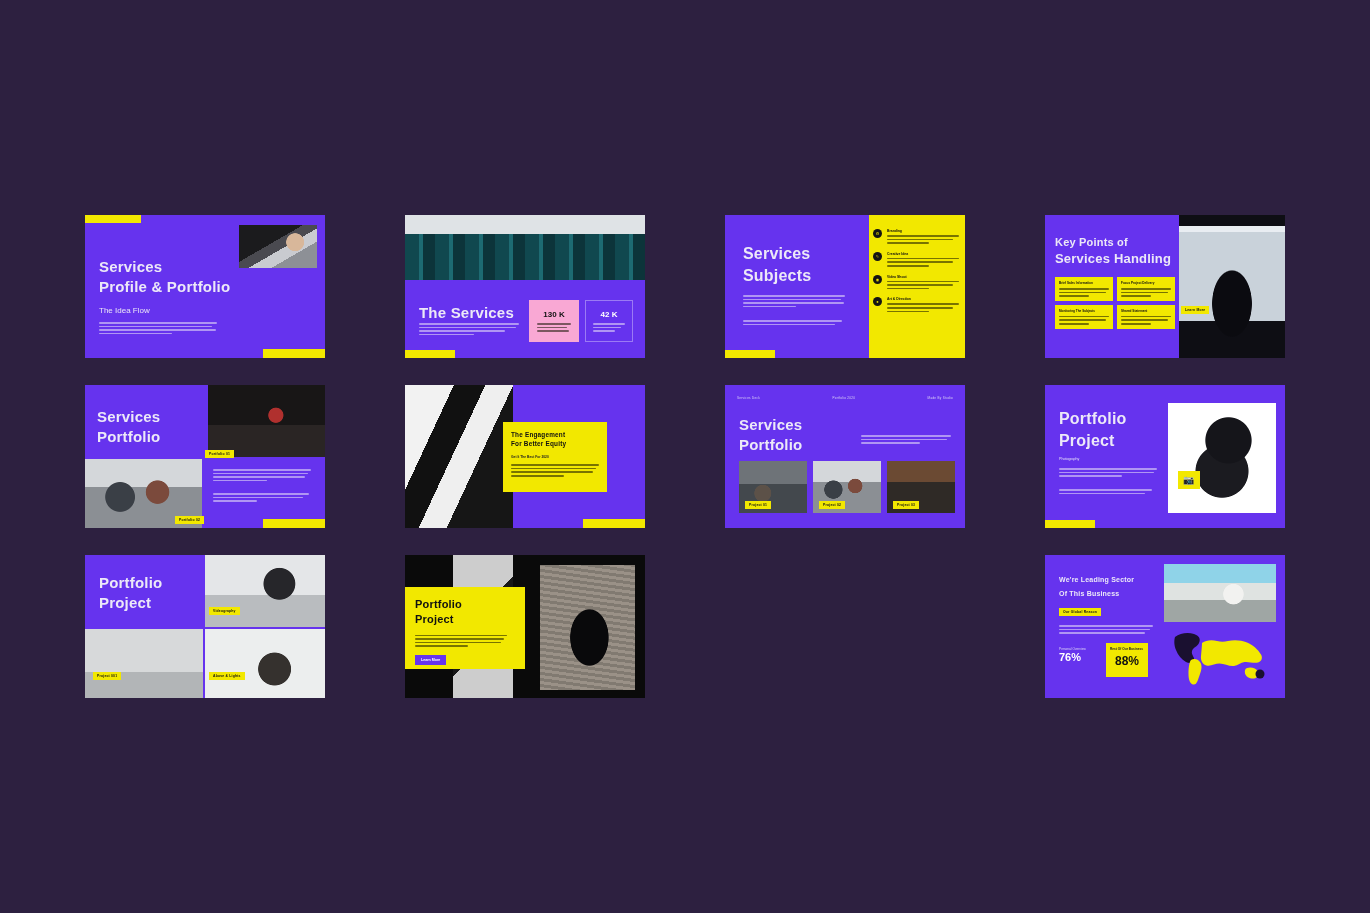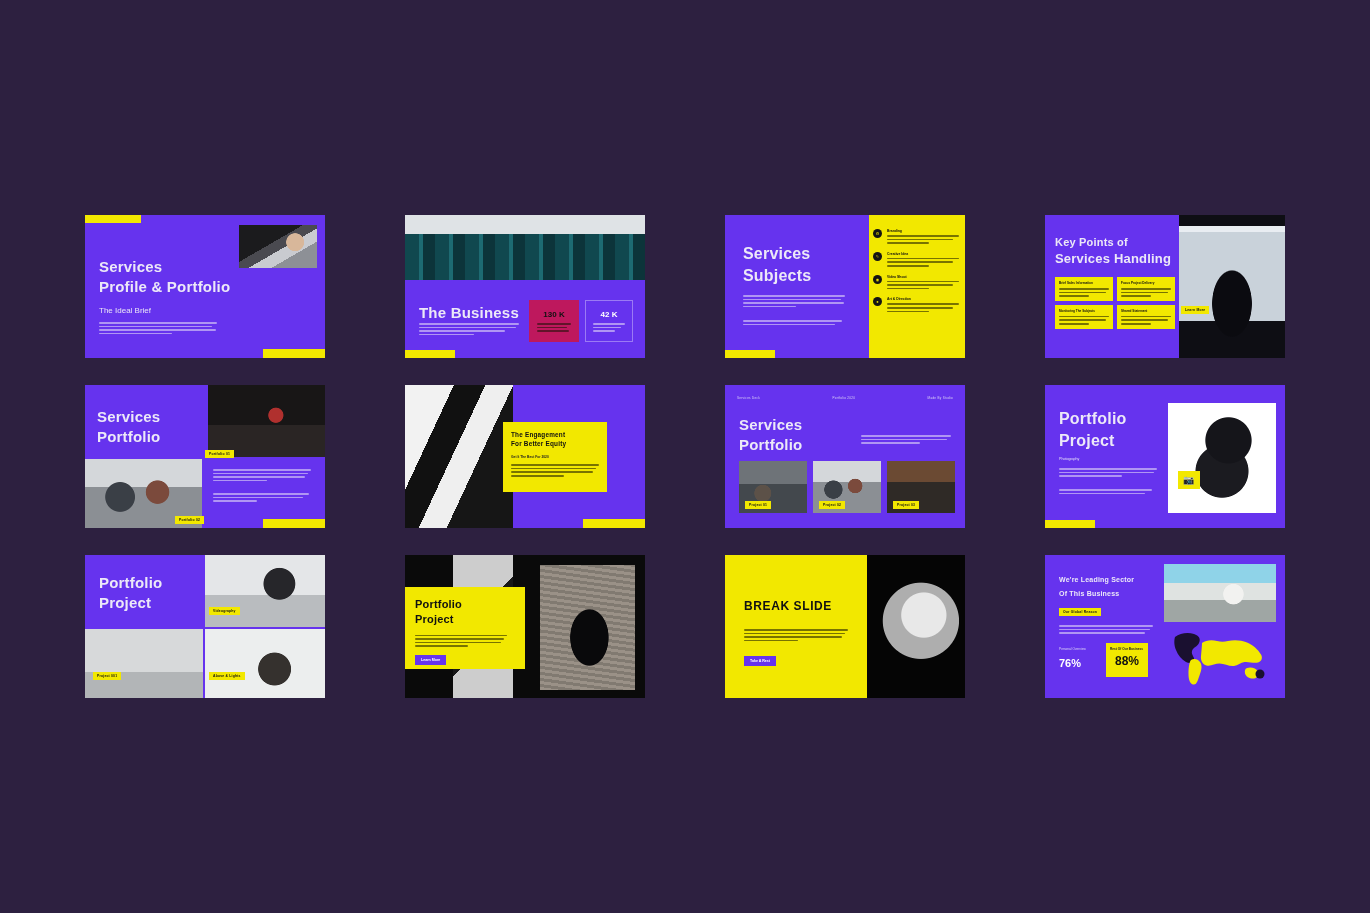--- a/index.html
+++ b/index.html
@@ -156,41 +156,41 @@
 <div class="board">
 
   <div class="slide c1 r1 purple">
     <div class="tl-yellow"></div>
     <div class="photo ph-camera" style="right:8px;top:10px;width:78px;height:43px;"></div>
     <div style="position:absolute;left:14px;top:42px;">
       <div class="h1">Services</div>
       <div class="h1">Profile &amp; Portfolio</div>
     </div>
     <div style="position:absolute;left:14px;top:91px;">
-      <div class="h2">The Ideal Brief</div>
+      <div class="h2">The Idea Flow</div>
       <div class="plines" style="width:118px;margin-top:7px;">
         <i style="width:100%"></i>
           <i style="width:96%"></i>
           <i style="width:99%"></i>
           <i style="width:62%"></i>
       </div>
     </div>
     <div class="br-yellow"></div>
   </div>
 
   <div class="slide c2 r1 purple">
     <div class="photo ph-building" style="left:0;top:0;width:240px;height:65px;"></div>
-    <div class="h1" style="position:absolute;left:14px;top:88px;">The Business</div>
+    <div class="h1" style="position:absolute;left:14px;top:88px;">The Services</div>
     <div class="plines" style="position:absolute;left:14px;top:108px;width:100px;">
       <i style="width:100%"></i>
         <i style="width:97%"></i>
         <i style="width:86%"></i>
         <i style="width:55%"></i>
     </div>
-    <div style="position:absolute;left:124px;top:85px;width:50px;height:42px;background:#be185d;display:flex;flex-direction:column;align-items:center;justify-content:center;">
+    <div style="position:absolute;left:124px;top:85px;width:50px;height:42px;background:#f9a8d4;display:flex;flex-direction:column;align-items:center;justify-content:center;">
       <div style="font-size:8px;font-weight:700;color:#111;">130 K</div>
       <div class="plines dark" style="width:34px;margin-top:4px;">
         <i style="width:100%"></i>
           <i style="width:88%"></i>
           <i style="width:94%"></i>
       </div>
     </div>
     <div style="position:absolute;left:180px;top:85px;width:48px;height:42px;border:1px solid rgba(255,255,255,.35);display:flex;flex-direction:column;align-items:center;justify-content:center;">
       <div style="font-size:8px;font-weight:700;color:#fff;">42 K</div>
       <div class="plines" style="width:32px;margin-top:4px;">
@@ -438,48 +438,36 @@
       <div class="plines dark" style="margin-top:8px;width:92px;">
         <i style="width:100%"></i>
           <i style="width:97%"></i>
           <i style="width:93%"></i>
           <i style="width:58%"></i>
       </div>
       <div class="btn-purple" style="margin-top:7px;">Learn More</div>
     </div>
   </div>
 
-  <div class="slide c3 r3 black-bg">
-    <div class="photo ph-statue" style="right:0;top:0;width:98px;height:143px;"></div>
-    <div style="position:absolute;left:0;top:0;width:142px;height:143px;background:#f2e800;"></div>
-    <div class="h1 dark" style="position:absolute;left:19px;top:43px;font-size:12px;letter-spacing:.6px;">BREAK SLIDE</div>
-    <div class="plines dark" style="position:absolute;left:19px;top:74px;width:104px;">
-      <i style="width:100%"></i>
-        <i style="width:97%"></i>
-        <i style="width:94%"></i>
-        <i style="width:52%"></i>
-    </div>
-    <div class="btn-purple" style="position:absolute;left:19px;top:101px;">Take A Rest</div>
-  </div>
 
   <div class="slide c4 r3 purple">
     <div class="photo ph-pool" style="right:9px;top:9px;width:112px;height:58px;"></div>
     <div style="position:absolute;left:14px;top:20px;">
       <div class="h1" style="font-size:7px;">We're Leading Sector</div>
       <div class="h1" style="font-size:7px;margin-top:5px;">Of This Business</div>
     </div>
     <div class="badge" style="position:absolute;left:14px;top:53px;">Our Global Reason</div>
     <div class="plines" style="position:absolute;left:14px;top:70px;width:94px;">
       <i style="width:100%"></i>
         <i style="width:97%"></i>
         <i style="width:92%"></i>
     </div>
     <div style="position:absolute;left:14px;top:92px;">
       <div style="font-size:3.2px;color:#ded6f6;">Personal Overview</div>
-      <div style="font-size:11px;font-weight:700;color:#fff;margin-top:6px;">76%</div>
+      <div style="font-size:11px;font-weight:700;color:#fff;">76%</div>
     </div>
     <div style="position:absolute;left:61px;top:88px;width:42px;height:34px;background:#f2e800;padding:4px;">
       <div style="font-size:3.2px;color:#222;font-weight:700;">Rest Of Our Business</div>
       <div style="font-size:12px;font-weight:700;color:#111;text-align:center;margin-top:3px;">88%</div>
     </div>
     <svg style="position:absolute;right:6px;bottom:12px;width:108px;height:60px;" viewBox="0 0 216 120">
       <path fill="#1a1030" d="M8 22c10-8 26-10 38-6 10 3 14 10 10 18-3 7-12 9-14 16-2 8 6 12 4 19-2 6-10 6-16 3-9-5-16-14-20-24-4-9-4-20-2-26z"></path>
       <path fill="#f2e800" d="M62 34c8-6 20-7 30-4 8 2 14 2 22 0 12-3 26-2 38 3 12 5 22 14 28 24 4 7 1 14-6 16-9 2-18-2-27-1-8 1-13 7-21 8-10 1-19-5-29-5-9 0-17 6-26 4-8-2-12-10-11-19 1-11 2-21 2-26z"></path>
       <path fill="#f2e800" d="M40 68c6-4 14-2 18 4 5 7 3 16 0 24-4 11-6 23-14 21-7-2-9-12-9-21 0-10 1-23 5-28z"></path>
       <path fill="#f2e800" d="M152 84c8-3 18 0 22 7 3 6-1 13-8 14-8 1-16-3-18-10-1-6 0-9 4-11z"></path>

